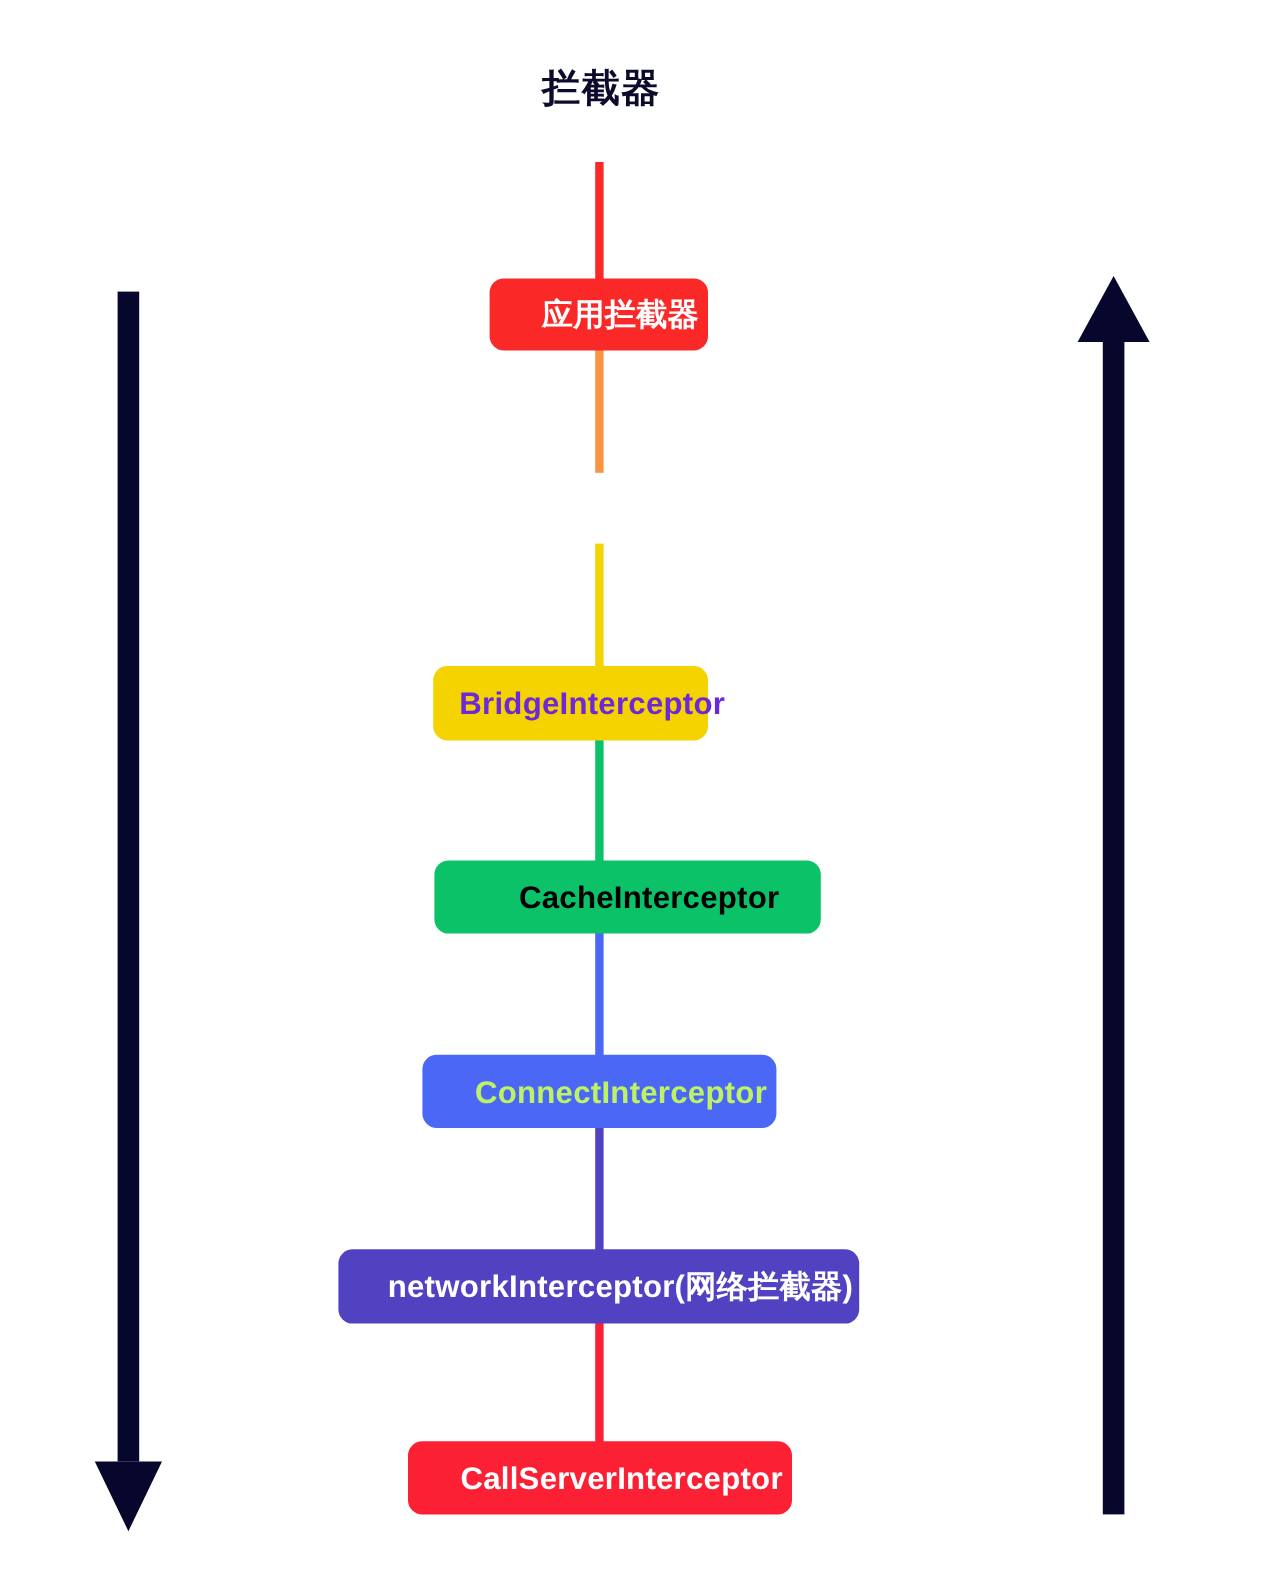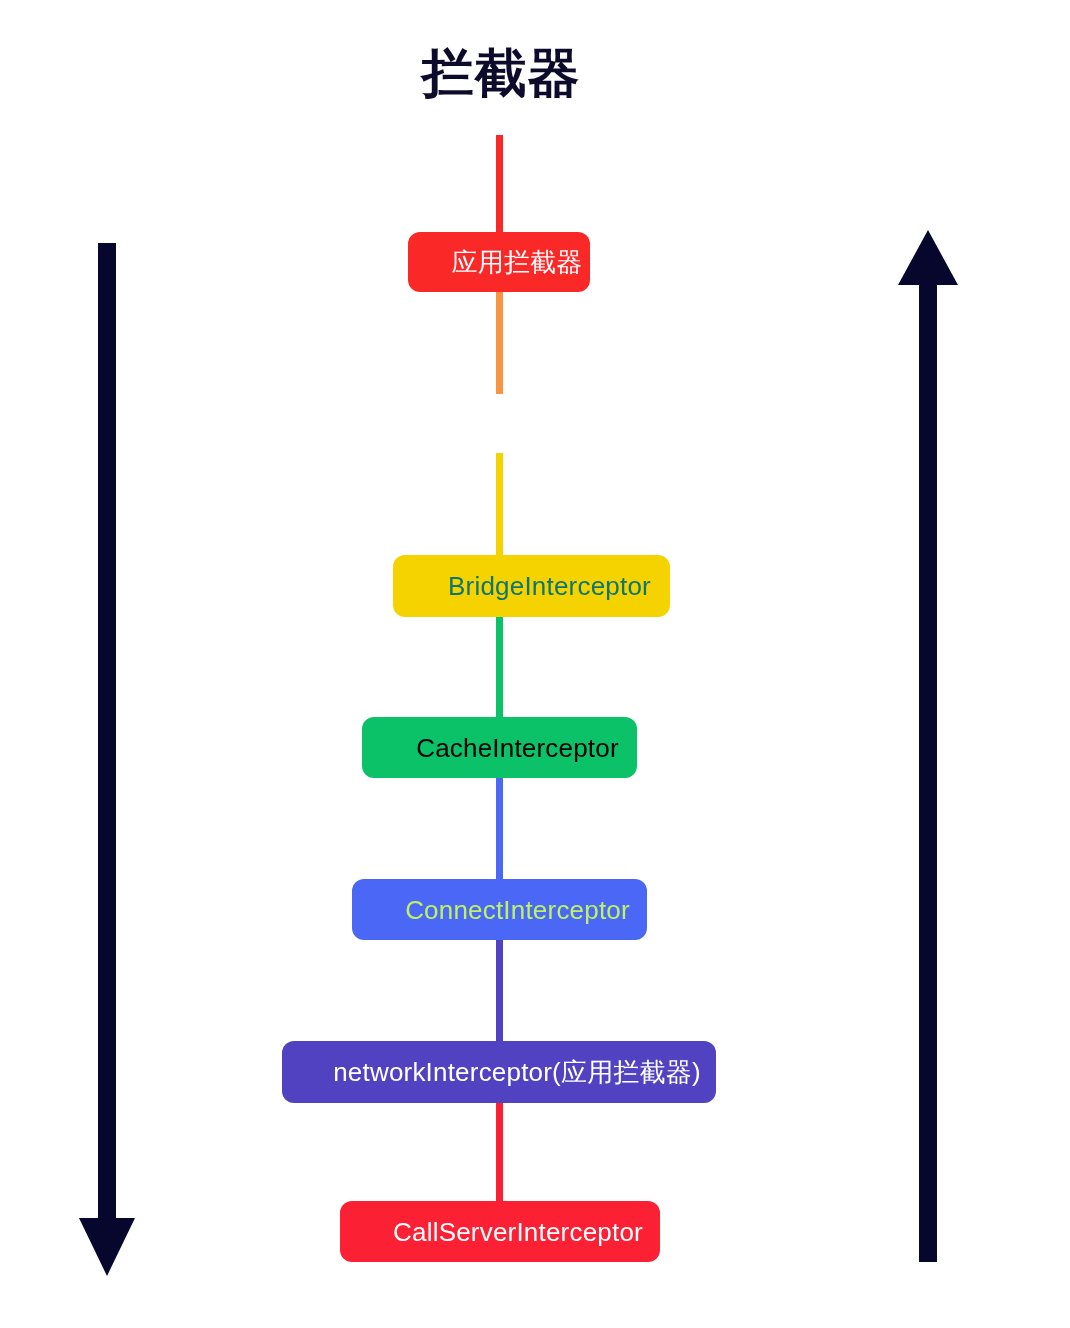--- a/index.html
+++ b/index.html
@@ -23,21 +23,21 @@
     height: 1328px;
   }
 
   
   #page-title {
     position: absolute;
     left: 0;
     top: 44px;
     width: 1002px;
     text-align: center;
-    font-size: 52px;
+    font-size: 32px;
     font-weight: bold;
     color: #0d0b2b;
     letter-spacing: 1px;
     line-height: 58px;
     white-space: nowrap;
   }
 
   
   .connector {
     position: absolute;
@@ -47,21 +47,21 @@
 
   
   .node {
     position: absolute;
     box-sizing: border-box;
     border-radius: 12px;
     display: flex;
     align-items: center;
     justify-content: center;
     font-size: 26px;
-    font-weight: 400;
+    font-weight: 700;
     letter-spacing: 0.2px;
     white-space: nowrap;
     text-align: center;
     padding-left: 36px;
   }
   .node-label {
     display: block;
     line-height: 1;
   }
 
@@ -98,31 +98,31 @@
   <div class="connector" id="conn-1" style="top: 291px; height: 103px; background: rgb(249, 148, 66);"></div>
   <div class="connector" id="conn-2" style="top: 453px; height: 103px; background: rgb(245, 211, 0);"></div>
   <div class="connector" id="conn-3" style="top: 616px; height: 102px; background: rgb(11, 194, 104);"></div>
   <div class="connector" id="conn-4" style="top: 777px; height: 103px; background: rgb(74, 104, 245);"></div>
   <div class="connector" id="conn-5" style="top: 939px; height: 103px; background: rgb(81, 66, 194);"></div>
   <div class="connector" id="conn-6" style="top: 1102px; height: 100px; background: rgb(251, 32, 51);"></div>
 
   <div class="node" id="node-0" style="left: 408px; top: 232px; width: 182px; height: 60px; background: rgb(251, 40, 40); color: rgb(255, 255, 255);">
     <span class="node-label">应用拦截器</span>
   </div>
-  <div class="node" id="node-2" style="left: 361px; top: 555px; width: 277px; height: 62px; background: rgb(245, 211, 0); color: #0f766e; margin-left: 32px;">
+  <div class="node" id="node-2" style="left: 361px; top: 555px; width: 229px; height: 62px; background: rgb(245, 211, 0); color: #6d28d9;">
     <span class="node-label">BridgeInterceptor</span>
   </div>
-  <div class="node" id="node-3" style="left: 362px; top: 717px; width: 275px; height: 61px; background: rgb(11, 194, 104); color: rgb(0, 0, 0);">
+  <div class="node" id="node-3" style="left: 362px; top: 717px; width: 322px; height: 61px; background: rgb(11, 194, 104); color: rgb(0, 0, 0);">
     <span class="node-label">CacheInterceptor</span>
   </div>
   <div class="node" id="node-4" style="left: 352px; top: 879px; width: 295px; height: 61px; background: rgb(74, 104, 245); color: #bef264;">
     <span class="node-label">ConnectInterceptor</span>
   </div>
   <div class="node" id="node-5" style="left: 282px; top: 1041px; width: 434px; height: 62px; background: rgb(81, 66, 194); color: rgb(255, 255, 255);">
-    <span class="node-label">networkInterceptor(应用拦截器)</span>
+    <span class="node-label">networkInterceptor(网络拦截器)</span>
   </div>
   <div class="node" id="node-6" style="left: 340px; top: 1201px; width: 320px; height: 61px; background: rgb(251, 32, 51); color: rgb(255, 255, 255);">
     <span class="node-label">CallServerInterceptor</span>
   </div>
 
   <div class="flow-arrow">
     <div class="arrow-shaft" id="left-shaft" style="left: 98px; top: 243px; height: 975px; background: rgb(7, 7, 46);"></div>
     <div class="arrow-head down" id="left-head" style="left: 79px; top: 1218px; border-top: 58px solid rgb(7, 7, 46);"></div>
   </div>
 

